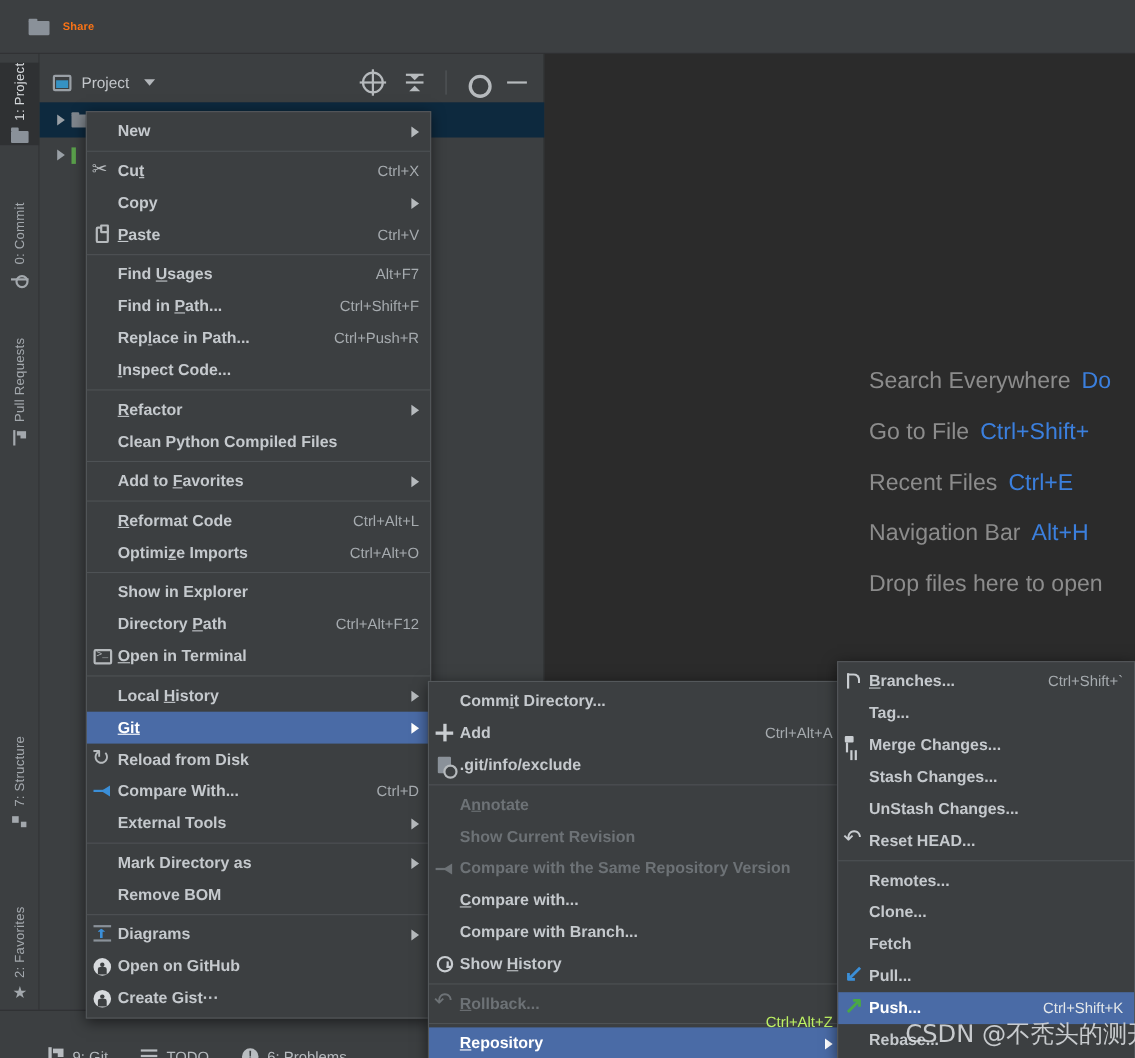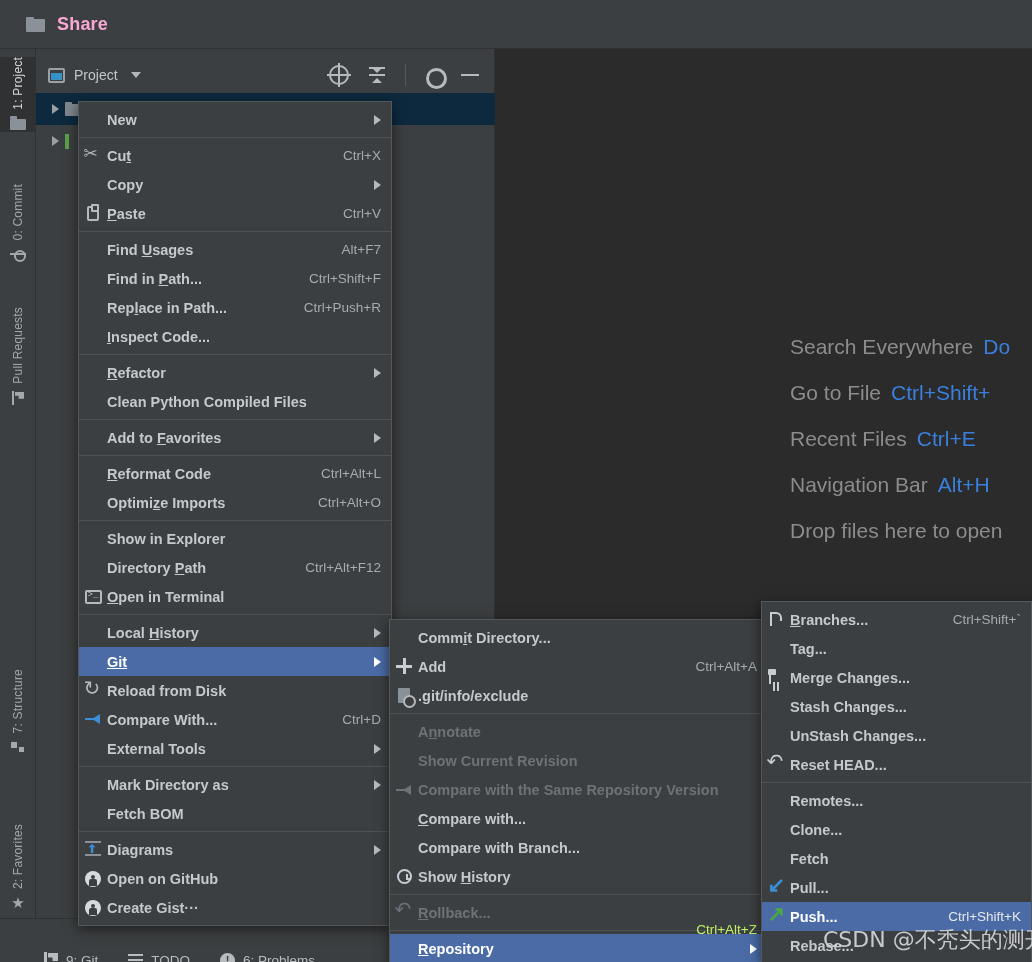--- a/index.html
+++ b/index.html
@@ -21,21 +21,21 @@
     width: 19px; height: 15px; position: relative; flex: 0 0 auto;
   }
   .folder-glyph:before {
     content: ""; position: absolute; left: 0; top: 2px;
     width: 19px; height: 13px; background: #8a9199; border-radius: 1px;
   }
   .folder-glyph:after {
     content: ""; position: absolute; left: 0; top: 0;
     width: 8px; height: 3px; background: #8a9199; border-radius: 1px 1px 0 0;
   }
-  .title-text { color: #f9a8d4; font-size: 18px; font-weight: bold; letter-spacing: .2px; }
+  .title-text { color: #f97316; font-size: 10px; font-weight: bold; letter-spacing: .2px; }
 
   
   .toolstrip {
     position: absolute; left: 0; top: 49px; width: 36px; height: 869px;
     background: #3c3f41; border-right: 1px solid #2f3133;
   }
   .strip-btn {
     position: absolute; left: 0; width: 36px;
     display: flex; flex-direction: column-reverse; align-items: center; gap: 6px;
     color: #a3a8ad; font-size: 12px;
@@ -411,21 +411,21 @@
         <span class="mi-arrow"></span>
       </div>
       <div class="sep"></div>
       <div class="mi">
         <span class="mi-ico"></span>
         <span class="mi-label">Mark Directory as</span>
         <span class="mi-arrow"></span>
       </div>
       <div class="mi">
         <span class="mi-ico"></span>
-        <span class="mi-label">Fetch BOM</span>
+        <span class="mi-label">Remove BOM</span>
       </div>
       <div class="sep"></div>
       <div class="mi">
         <span class="mi-ico">
           <span class="g g-diag"></span>
         </span>
         <span class="mi-label">Diagrams</span>
         <span class="mi-arrow"></span>
       </div>
       <div class="mi">

